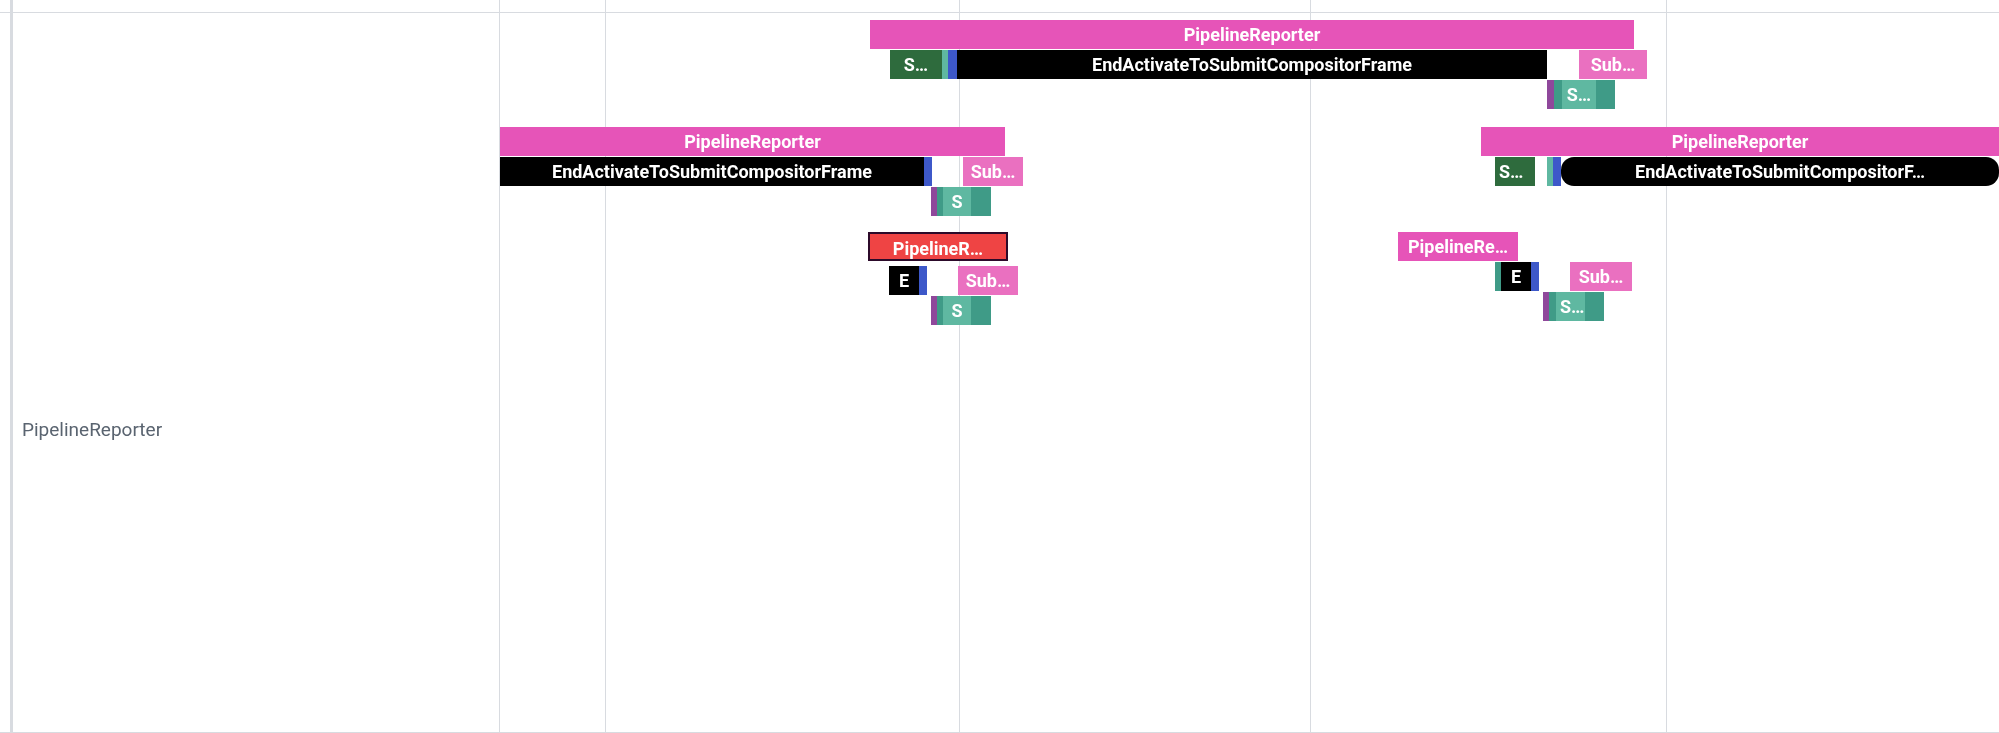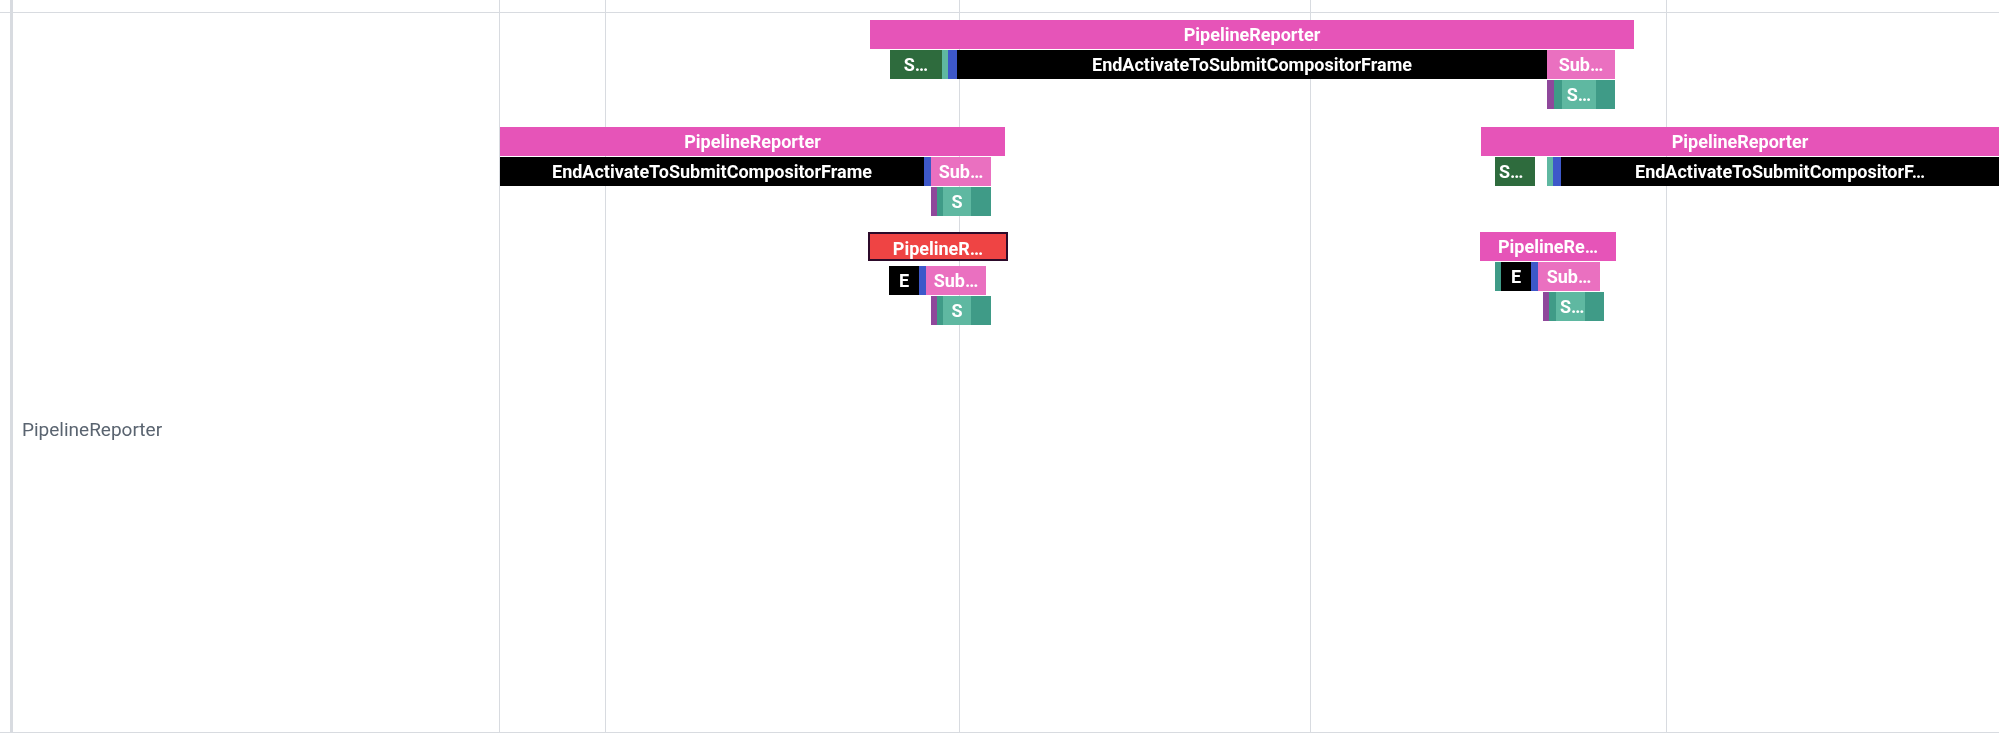--- a/index.html
+++ b/index.html
@@ -4,21 +4,21 @@
 <style>
   html,body{margin:0;padding:0;background:#fff;font-family:"Segoe UI",Roboto,Arial,sans-serif;font-size:14px;color:#222;}
   .viewport{position:relative;width:1999px;height:733px;overflow:hidden;}
   .grid{position:absolute;left:0;top:0;width:100%;height:100%;pointer-events:none;}
   .grid .vline{position:absolute;top:0;bottom:0;width:1px;background:#d8dbe0;}
   .left-border{position:absolute;left:10px;top:0;width:3px;height:100%;background:#d8dbe0;}
   .grid .hline{position:absolute;left:0;right:0;height:1px;background:#d8dbe0;}
   .track-label{position:absolute;left:22px;font-size:19px;color:#5a6470;font-weight:400;}
   .slice{position:absolute;height:29px;line-height:29px;font-size:18px;color:#fff;font-weight:700;text-align:center;overflow:hidden;white-space:nowrap;text-overflow:ellipsis;padding:0 4px;box-sizing:border-box;cursor:pointer;}
   .c-pink   {background:#e654b8;}
-  .c-pinkmid{background:#ea70c0;}
+  .c-pinkmid{background:#ea70c0;margin-left:32px;}
   .c-red    {background:#000000;}
   .c-green  {background:#2e6b3d;}
   .c-teal   {background:#5fb8a1;}
   .c-tealD  {background:#3f9b87;}
   .c-blue   {background:#3d58c9;}
   .c-purple {background:#8f489b;}
   .c-dkpurp {background:#ef4444;border:2px solid #2c0a2a;box-sizing:border-box;font-weight:700;}
 </style>
 </head>
 <body>
@@ -54,30 +54,30 @@
       <div class="slice c-blue" style="left: 924px; top: 157px; width: 7px;"></div>
       <div class="slice c-pinkmid" style="left: 931px; top: 157px; width: 60px;">Sub…</div>
       <div class="slice c-purple" style="left: 931px; top: 187px; width: 6px;"></div>
       <div class="slice c-tealD" style="left: 937px; top: 187px; width: 6px;"></div>
       <div class="slice c-teal" style="left: 943px; top: 187px; width: 28px;">S</div>
       <div class="slice c-tealD" style="left: 971px; top: 187px; width: 20px;"></div>
       <div class="slice c-pink" style="left: 1481px; top: 127px; width: 518px;">PipelineReporter</div>
       <div class="slice c-green" style="left: 1495px; top: 157px; width: 40px;">Se…</div>
       <div class="slice c-teal" style="left: 1547px; top: 157px; width: 6px;"></div>
       <div class="slice c-blue" style="left: 1553px; top: 157px; width: 8px;"></div>
-      <div class="slice c-red" style="left: 1561px; top: 157px; width: 438px;">EndActivateToSubmitCompositorF…</div>
+      <div class="slice c-red" style="left: 1561px; top: 157px; width: 438px; border-radius: 13px;">EndActivateToSubmitCompositorF…</div>
       <div class="slice c-dkpurp" style="left: 868px; top: 232px; width: 140px;">PipelineR…</div>
       <div class="slice c-red" style="left: 889px; top: 266px; width: 30px;">E</div>
       <div class="slice c-blue" style="left: 919px; top: 266px; width: 7px;"></div>
       <div class="slice c-pinkmid" style="left: 926px; top: 266px; width: 60px;">Sub…</div>
       <div class="slice c-purple" style="left: 931px; top: 296px; width: 6px;"></div>
       <div class="slice c-tealD" style="left: 937px; top: 296px; width: 6px;"></div>
       <div class="slice c-teal" style="left: 943px; top: 296px; width: 28px;">S</div>
       <div class="slice c-tealD" style="left: 971px; top: 296px; width: 20px;"></div>
-      <div class="slice c-pink" style="left: 1480px; top: 232px; width: 136px;">PipelineRe…</div>
+      <div class="slice c-pink" style="left: 1398px; top: 232px; width: 120px;">PipelineRe…</div>
       <div class="slice c-tealD" style="left: 1495px; top: 262px; width: 6px;"></div>
       <div class="slice c-red" style="left: 1501px; top: 262px; width: 30px;">E</div>
       <div class="slice c-blue" style="left: 1531px; top: 262px; width: 7px;"></div>
       <div class="slice c-pinkmid" style="left: 1538px; top: 262px; width: 62px;">Sub…</div>
       <div class="slice c-purple" style="left: 1543px; top: 292px; width: 6px;"></div>
       <div class="slice c-tealD" style="left: 1549px; top: 292px; width: 7px;"></div>
       <div class="slice c-teal" style="left: 1556px; top: 292px; width: 29px;">S…</div>
       <div class="slice c-tealD" style="left: 1585px; top: 292px; width: 19px;"></div>
     </div>
 </div>

